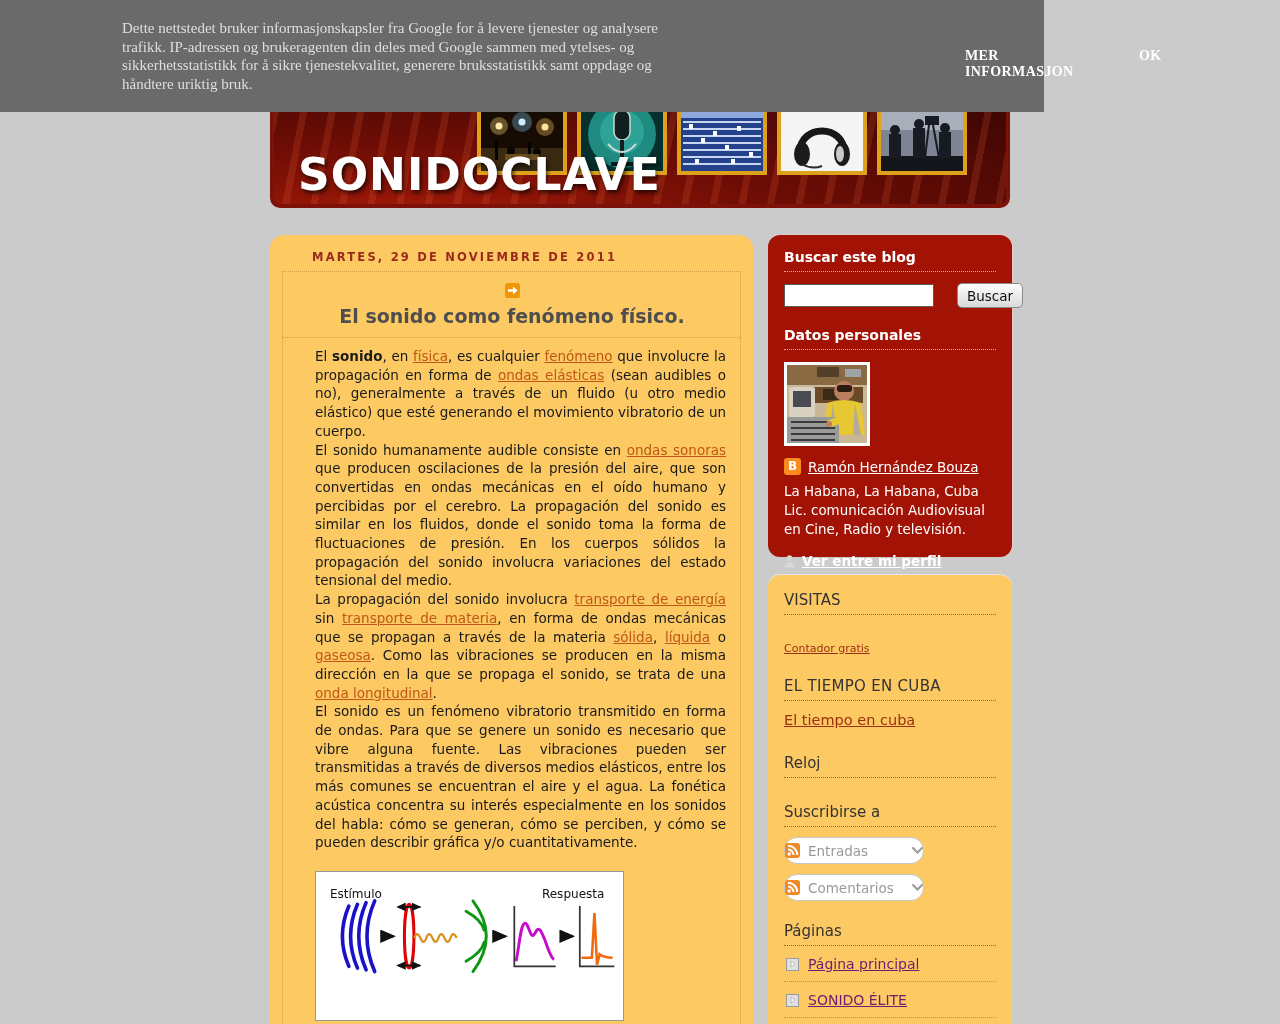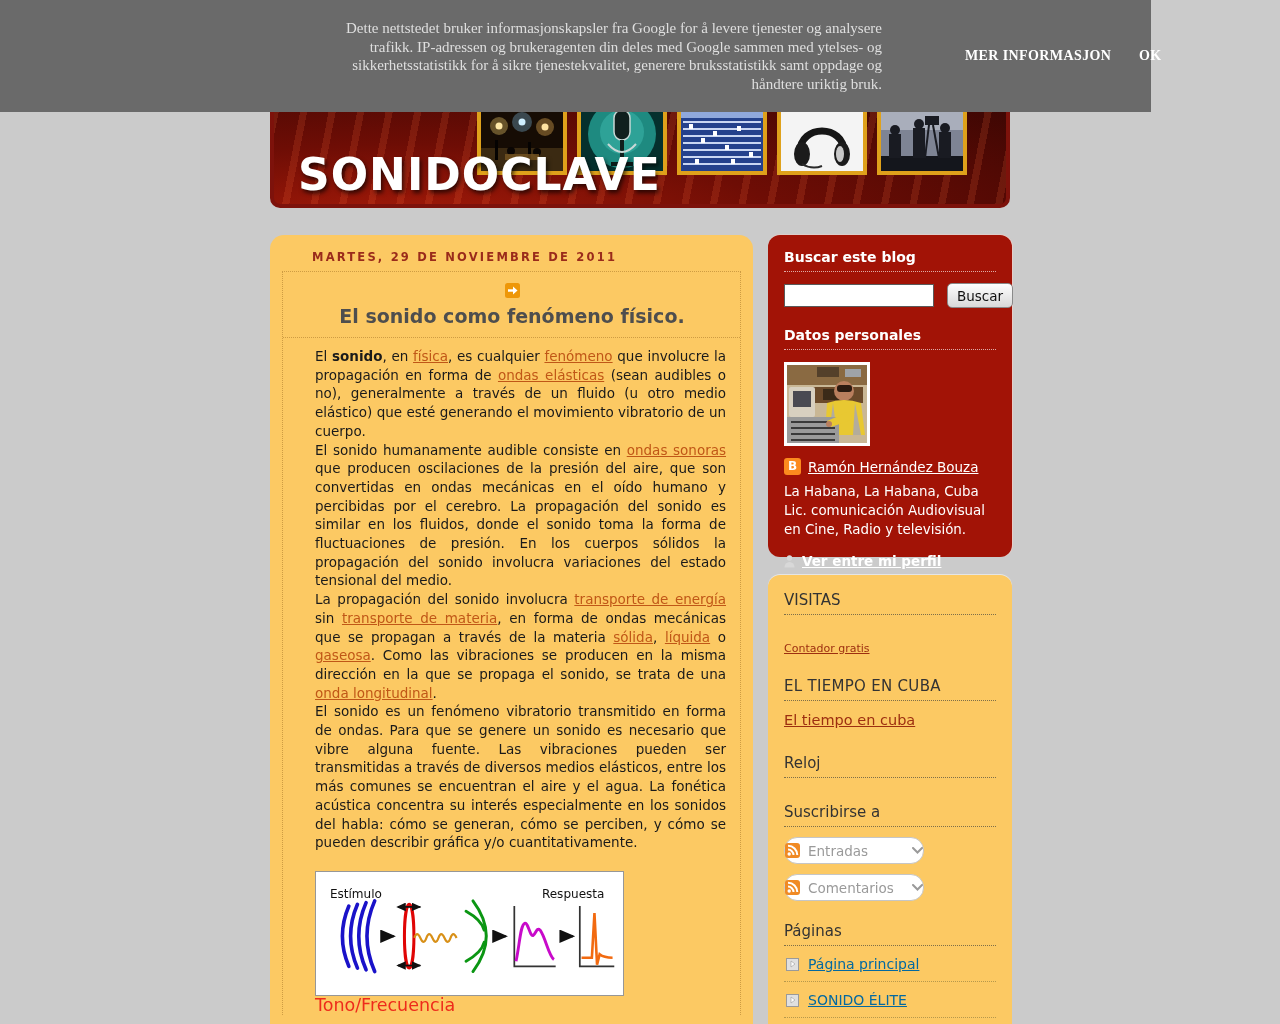--- a/index.html
+++ b/index.html
@@ -6,21 +6,21 @@
   html,body { width:1280px; height:1024px; }
   body {
     position:relative; overflow:hidden;
     background:#CBCBCB;
     font-family:"DejaVu Sans", sans-serif;
     -webkit-font-smoothing:antialiased;
   }
   a { cursor:pointer; }
 
   
-  .cookie-banner { position:absolute; left:0; top:0; width:1151px; height:112px; background:#6A6A6A; z-index:50;text-align:right; }
+  .cookie-banner { position:absolute; left:0; top:0; width:1044px; height:112px; background:#6A6A6A; z-index:50; }
   .banner-text { position:absolute; left:122px; top:19px; width:760px;
     font-family:"Liberation Serif", serif; font-size:15px; line-height:18.5px; color:#DFDFDF; }
   .banner-link { position:absolute; top:48px; font-family:"Liberation Serif", serif; font-weight:bold;
     font-size:14px; color:#FFFFFF; letter-spacing:.4px; text-decoration:none; }
   .banner-more { left:965px; } .banner-ok { left:1139px; }
 
   
   .header { position:absolute; left:270px; top:95px; width:740px; height:113px; z-index:1;
     border:4px solid #7D120B; border-radius:10px; overflow:hidden;
     background:
@@ -38,31 +38,31 @@
   .post-date { padding:2px 0 7px 30px; font-size:11.5px; font-weight:bold; letter-spacing:2.2px;
     color:#9A2B1B; border-bottom:1px dotted #CE9C43; }
   .post-box { border-left:1px dotted #CE9C43; border-right:1px dotted #CE9C43; }
   .post-title-row { display:flex; align-items:center; gap:7px; padding:11px 8px 10px 9px;
     border-bottom:1px dotted #CE9C43;flex-direction:column; }
   .post-title { font-size:19px; font-weight:bold; color:#4E4E4E; }
   .bullet-icon { width:15px; height:15px; flex:0 0 15px; }
   .post-body { padding:9px 14px 0 32px; font-size:13.5px; line-height:18.7px; color:#1A1A1A; }
   .par { text-align:justify; }
   .post-body a { color:#C05717; text-decoration:underline; }
-  .diagram-frame { margin:19px 0 0 0; width:309px; height:125px; background:#FFFFFF;
+  .diagram-frame { margin:19px 0 7px 0; width:309px; height:150px; background:#FFFFFF;
     border:1px solid #979797; padding:8px 7px; }
   .section-heading { font-size:17.5px; font-weight:normal; color:#EE2B1B; }
 
   
   .sidebar-red { position:absolute; left:768px; top:235px; width:244px; height:322px;
     background:#A21306; border-radius:12px; padding:14px 16px; color:#FFFFFF;
     box-shadow:1px 0 0 rgba(255,210,200,.55), 0 -1px 0 rgba(255,210,200,.35); }
   .red-heading { font-size:14px; font-weight:bold; padding-bottom:6px;
     border-bottom:1px dotted rgba(255,255,255,.65); }
-  .search-row { display:flex; align-items:center; gap:13px; margin-top:11px; }
+  .search-row { display:flex; align-items:center; gap:23px; margin-top:11px; }
   .search-input { width:150px; height:23px; border:1px solid #5A5A5A; background:#FFFFFF;
     font-size:13px; padding:0 4px; }
   .search-btn { height:25px; padding:2px 9px; font-size:13.5px; color:#111;
     background:linear-gradient(#FEFEFE,#D9D9D9); border:1px solid #8A8A8A; border-radius:5px;
     font-family:"DejaVu Sans", sans-serif; }
   .profile-heading { margin-top:19px; }
   .profile-photo { margin-top:12px; width:86px; height:84px; border:3px solid #FFFFFF; background:#C9B795; }
   .profile-name-row { margin-top:12px; display:flex; align-items:center; gap:7px; }
   .blogger-icon { width:17px; height:17px; border-radius:3px; background:#FC8A1E;
     color:#fff; font-weight:bold; font-size:12px; line-height:17px; text-align:center; flex:0 0 17px; }
@@ -83,21 +83,21 @@
   .clock-heading { margin-top:25px; }
   .subscribe-heading { margin-top:25px; }
   .subscribe-btn { margin-top:10px; width:140px; height:27px; background:#FFFFFF;
     border:1px solid #C6C6C6; border-radius:13px; display:flex; align-items:center; gap:8px; padding:0 0; }
   .subscribe-label { flex:1; color:#9A9A9A; font-size:13.5px; }
   .pages-heading { margin-top:21px; }
   .page-row { display:flex; align-items:center; gap:9px; padding:10px 0 9px 2px;
     border-bottom:1px dotted #B6984C; }
   .page-icon { width:13px; height:13px; background:#E0E0E0; border:1px solid #9A9A9A; flex:0 0 13px;
     display:flex; align-items:center; justify-content:center; }
-  .page-link { font-size:14px; color:#0369a1; text-decoration:underline; }
+  .page-link { font-size:14px; color:#701a75; text-decoration:underline; }
 </style>
 </head>
 <body>
 
 <div class="header">
   <div class="thumb" style="left:203px">
     <svg width="82" height="67" viewBox="0 0 82 67">
       <rect width="82" height="67" fill="#160C04"></rect>
       <rect y="44" width="82" height="23" fill="#3B2A12"></rect>
       <circle cx="18" cy="22" r="9" fill="#FFD974" opacity=".35"></circle>

